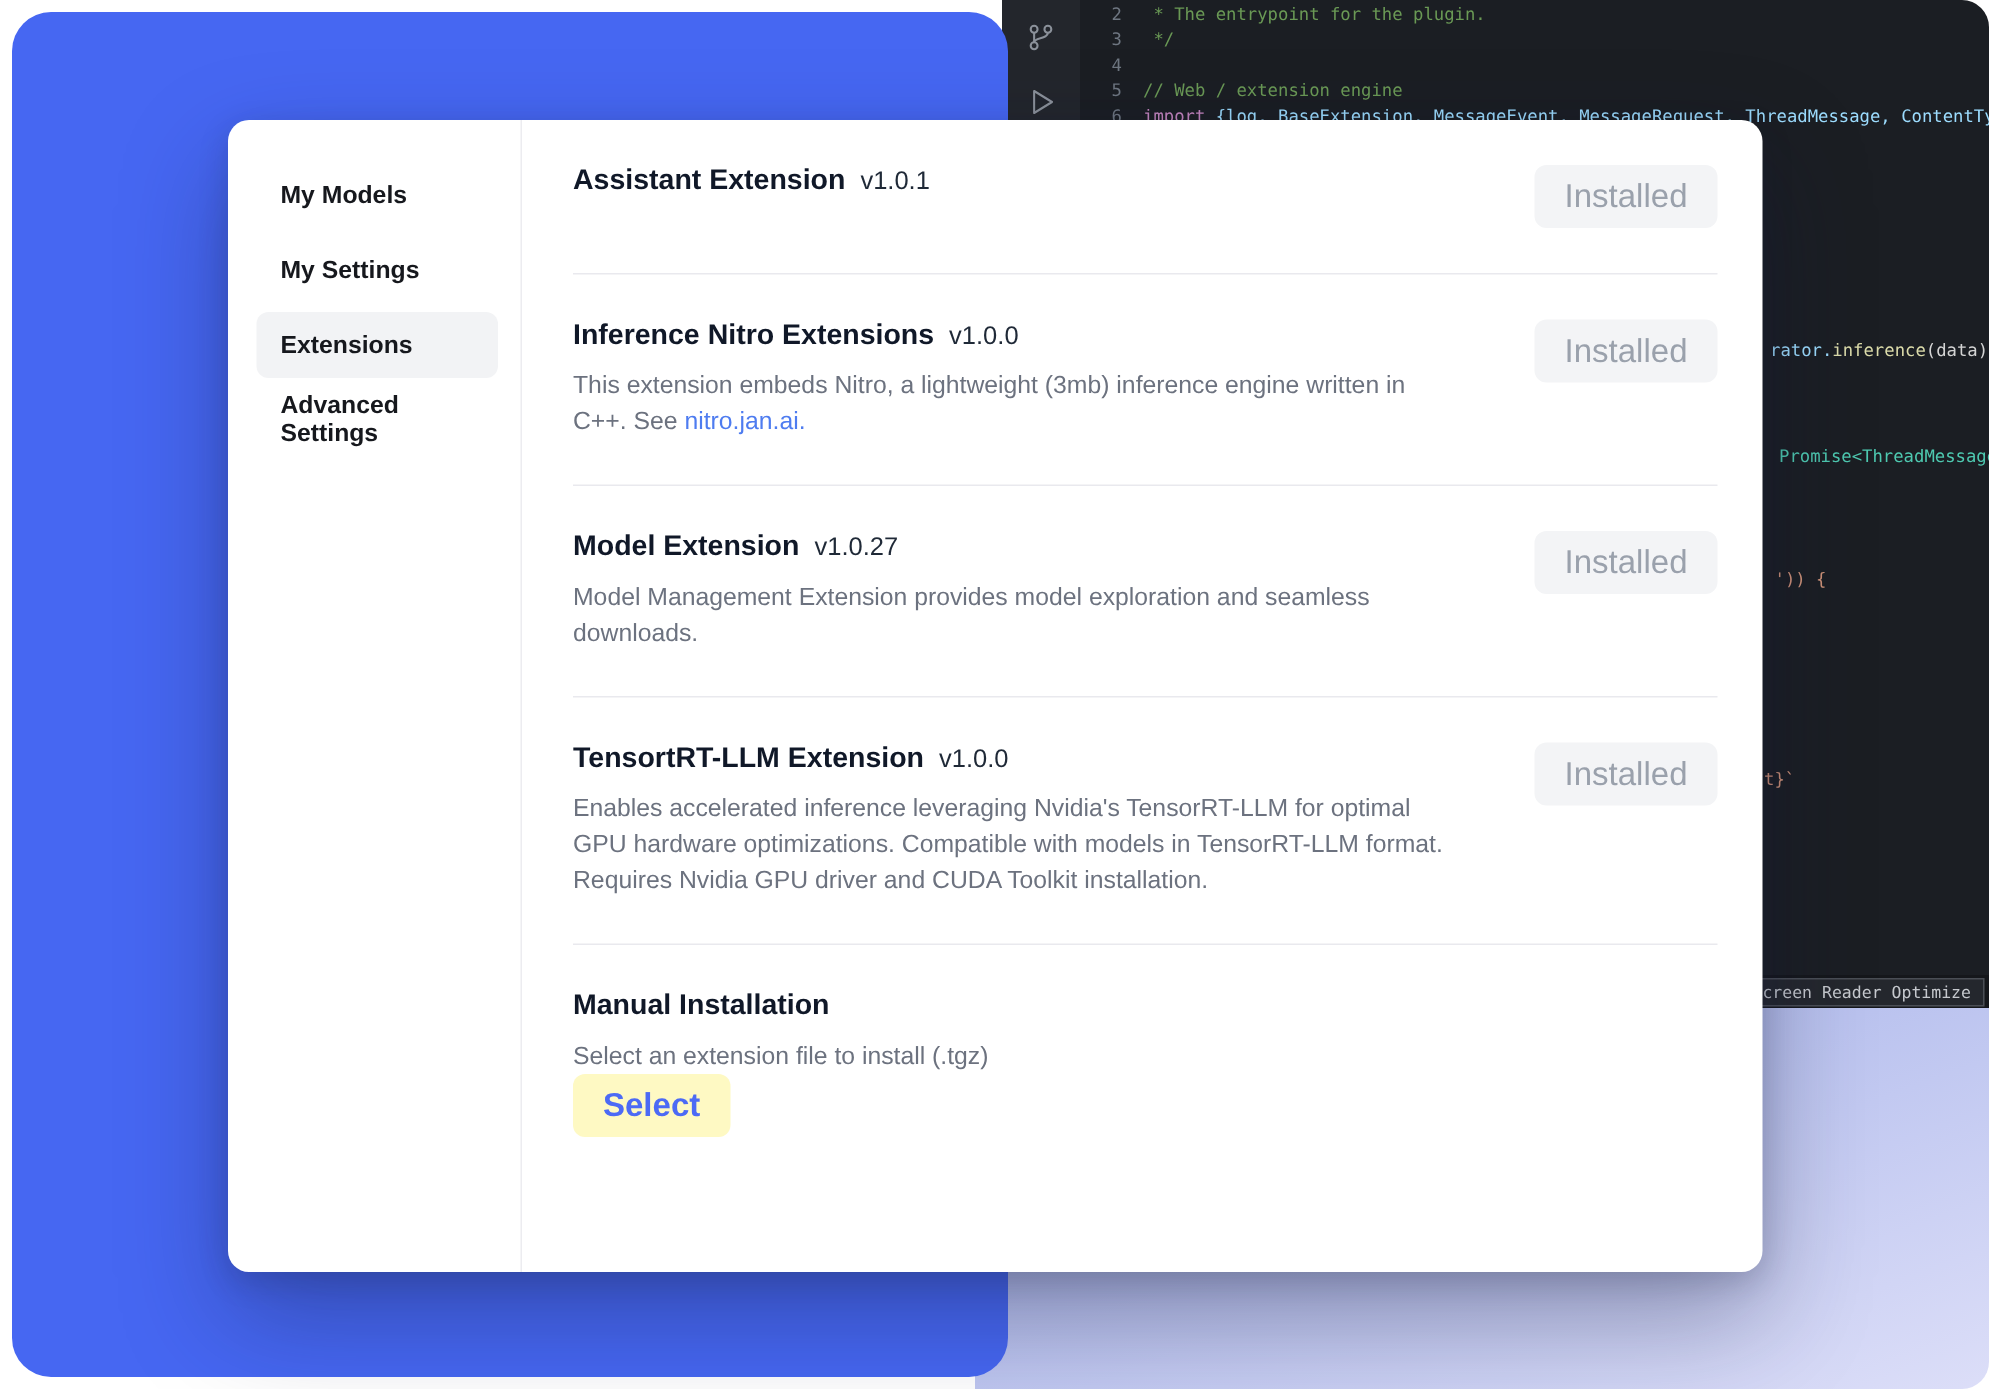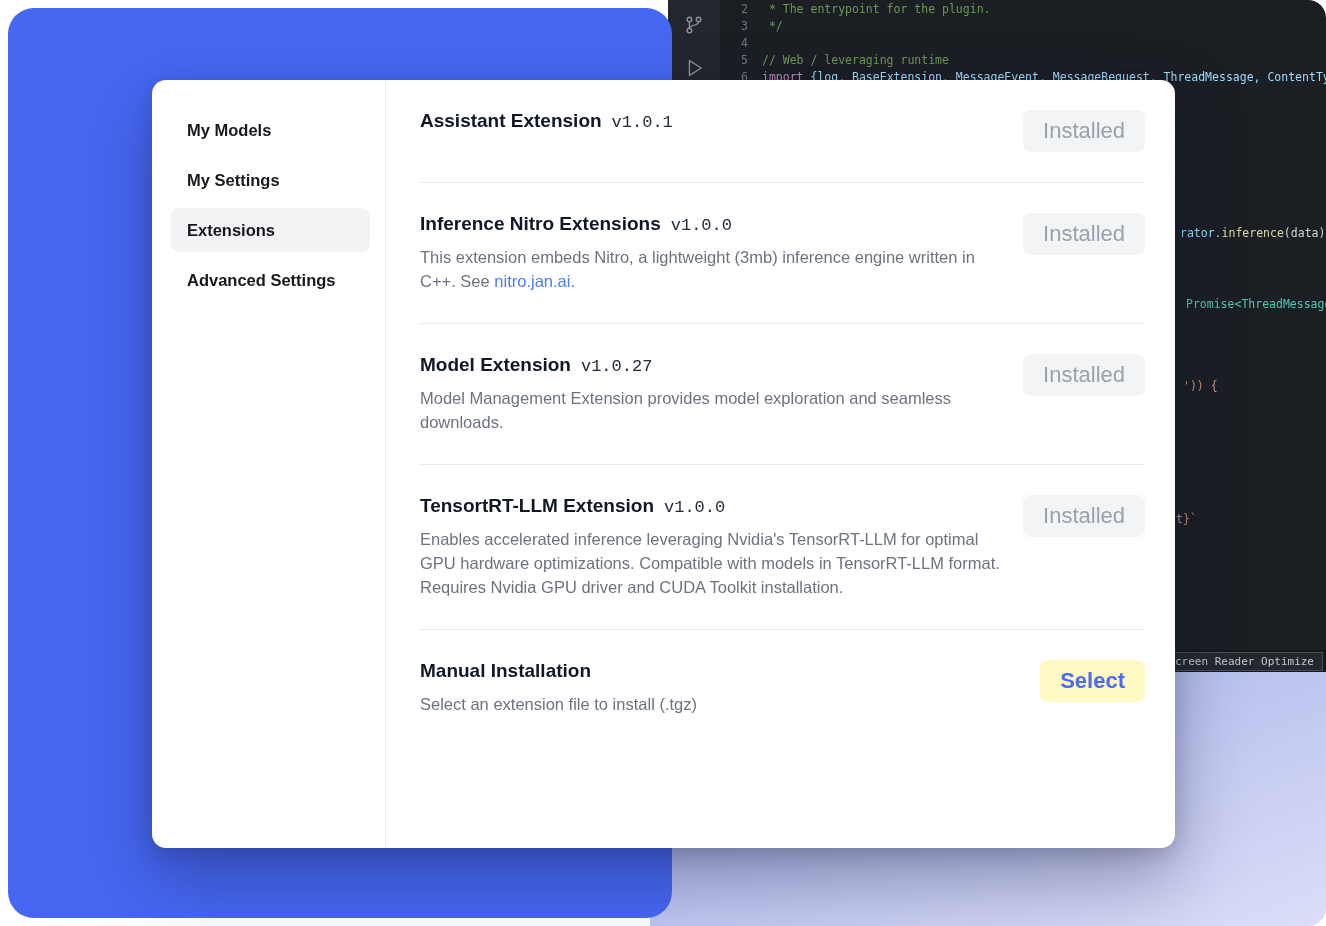--- a/index.html
+++ b/index.html
@@ -49,38 +49,38 @@
     position: absolute; left: 8px; top: 8px; width: 664px; height: 910px;
     background: #4667f2; border-radius: 26px;
   }
 
   
   .modal {
     position: absolute; left: 152px; top: 80px; width: 1023px; height: 768px;
     background: #ffffff; border-radius: 14px; overflow: hidden; display: flex;
     box-shadow: 0 30px 70px rgba(20,25,60,.35), 0 6px 20px rgba(20,25,60,.18);
   }
-  .sidebar { width: 234px; flex: none; border-right: 1px solid #ececf0; padding: 28px 15px 0 19px; }
+  .sidebar { width: 196px; flex: none; border-right: 1px solid #ececf0; padding: 28px 15px 0 19px; }
   .side-item {
     height: 44px; display: flex; align-items: center; padding: 0 16px;
     border-radius: 8px; font-size: 16.5px; font-weight: 700; color: #16181d;
     margin-bottom: 6px; cursor: pointer;
   }
   .side-item.active { background: #f2f3f5; }
 
   .content { flex: 1; padding: 0 30px 0 34px; overflow: hidden; }
   .entry {
     display: flex; justify-content: space-between; align-items: flex-start;
     padding: 30px 0; border-bottom: 1px solid #e9e9ee;
   }
-  .entry:last-child { border-bottom: none; }
+  .entry:last-child { border-bottom: none; flex-direction: column; }
   .entry-info { max-width: 584px; }
   .entry-title-row { display: flex; align-items: baseline; gap: 10px; margin-bottom: 10px; text-align: right; }
   .entry-title { font-size: 19px; font-weight: 700; color: #101828; }
-  .entry-version { font-size: 17px; color: #1f2937; font-family: Liberation Mono, monospace; }
+  .entry-version { font-size: 17px; color: #1f2937; }
   .entry-desc { font-size: 16.5px; line-height: 24px; color: #6c727f; }
   .link { color: #4e7cf0; text-decoration: none; cursor: pointer; }
 
   .btn {
     min-width: 113px; height: 42px; border: none; border-radius: 8px;
     font-family: inherit; font-size: 22px; display: flex; align-items: center;
     justify-content: center; padding: 0 20px; flex: none; cursor: pointer;
   }
   .btn-installed { background: #f3f4f6; color: #9aa1ac; font-weight: 400; cursor: default; }
   .btn-select { background: #fef9c3; color: #4c6af5; font-weight: 700; min-width: 96px; }
@@ -114,21 +114,21 @@
       <div class="code-line">
         <span class="ln">2</span><span class="kw"></span><span class="comment"> * The entrypoint for the plugin.</span>
       </div>
       <div class="code-line">
         <span class="ln">3</span><span class="kw"></span><span class="comment"> */</span>
       </div>
       <div class="code-line">
         <span class="ln">4</span><span class="kw"></span><span></span>
       </div>
       <div class="code-line">
-        <span class="ln">5</span><span class="kw"></span><span class="comment">// Web / leveraging runtime</span>
+        <span class="ln">5</span><span class="kw"></span><span class="comment">// Web / extension engine</span>
       </div>
       <div class="code-line">
         <span class="ln">6</span><span class="kw">import </span><span class="ident">{log, BaseExtension, MessageEvent, MessageRequest, ThreadMessage, ContentType</span>
       </div>
     </div>
 
     <div class="fragment" style="left:512px; top:226px;"><span class="f-ident">rator.</span><span class="f-func">inference</span><span class="f-plain">(data));</span></div>
     <div class="fragment f-teal" style="left:518px; top:297px;">Promise&lt;ThreadMessage&gt;</div>
     <div class="fragment f-orange" style="left:515px; top:379px;">')) {</div>
     <div class="fragment f-orange" style="left:508px; top:512px;">t}`</div>

